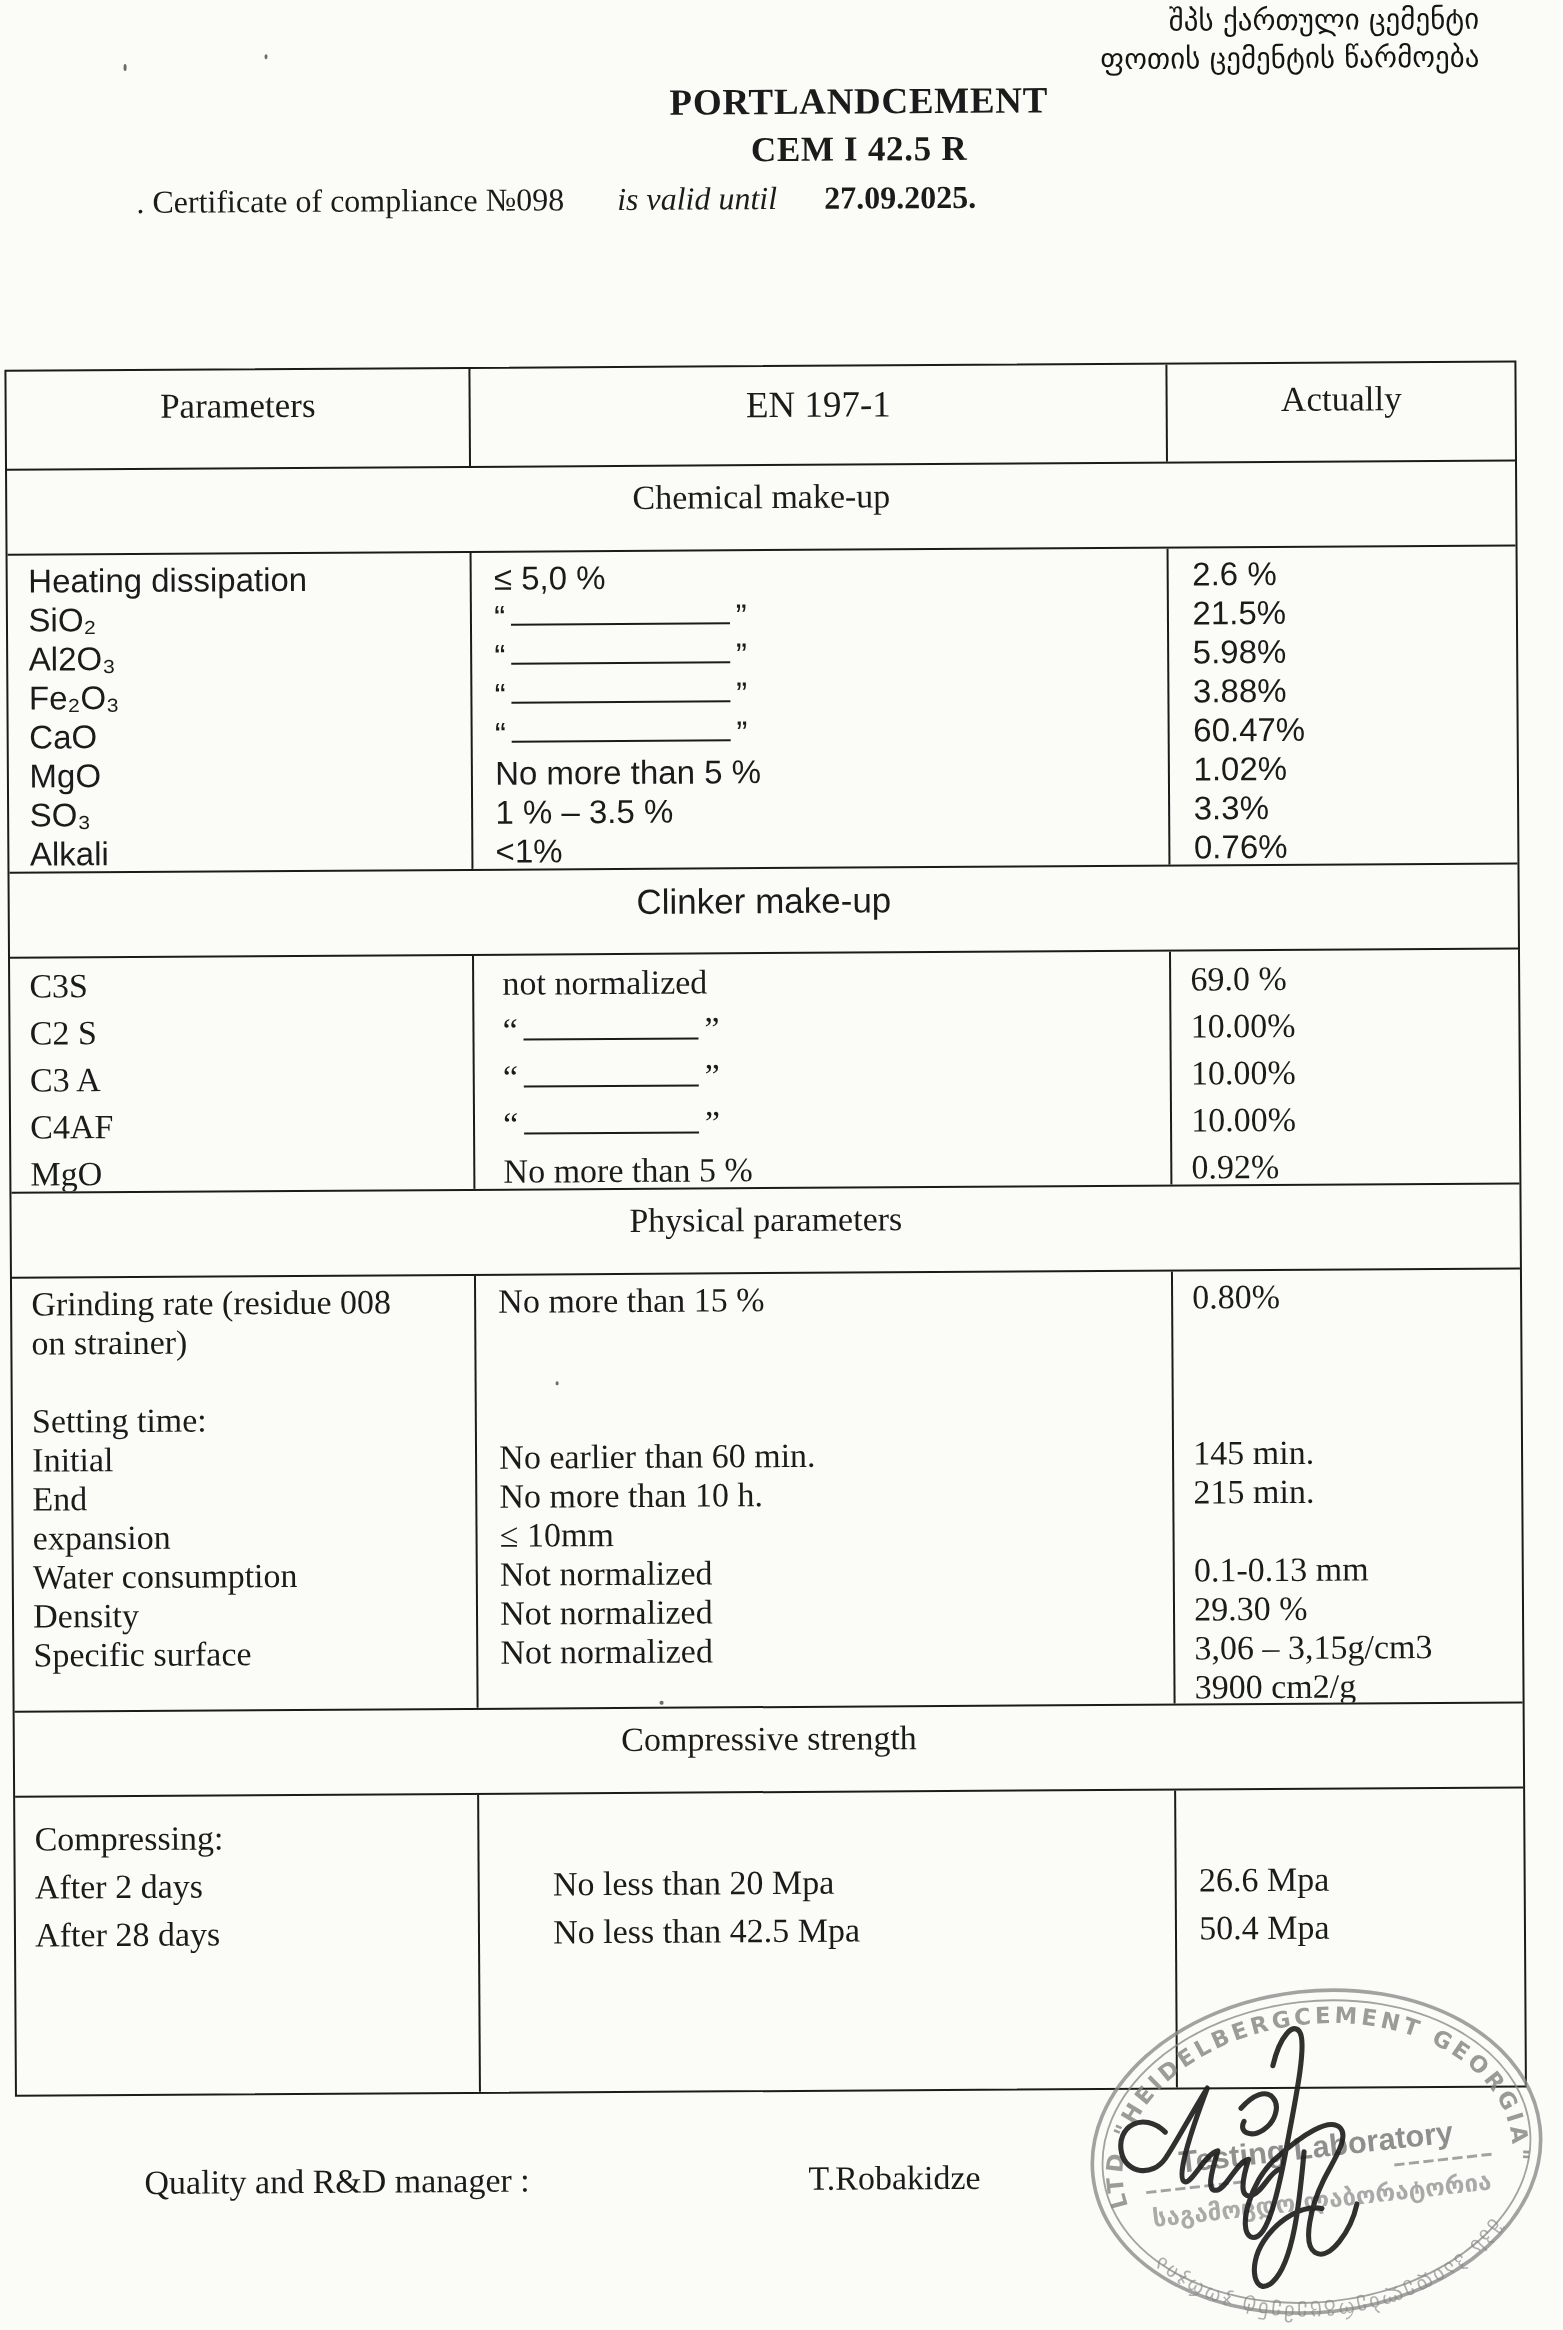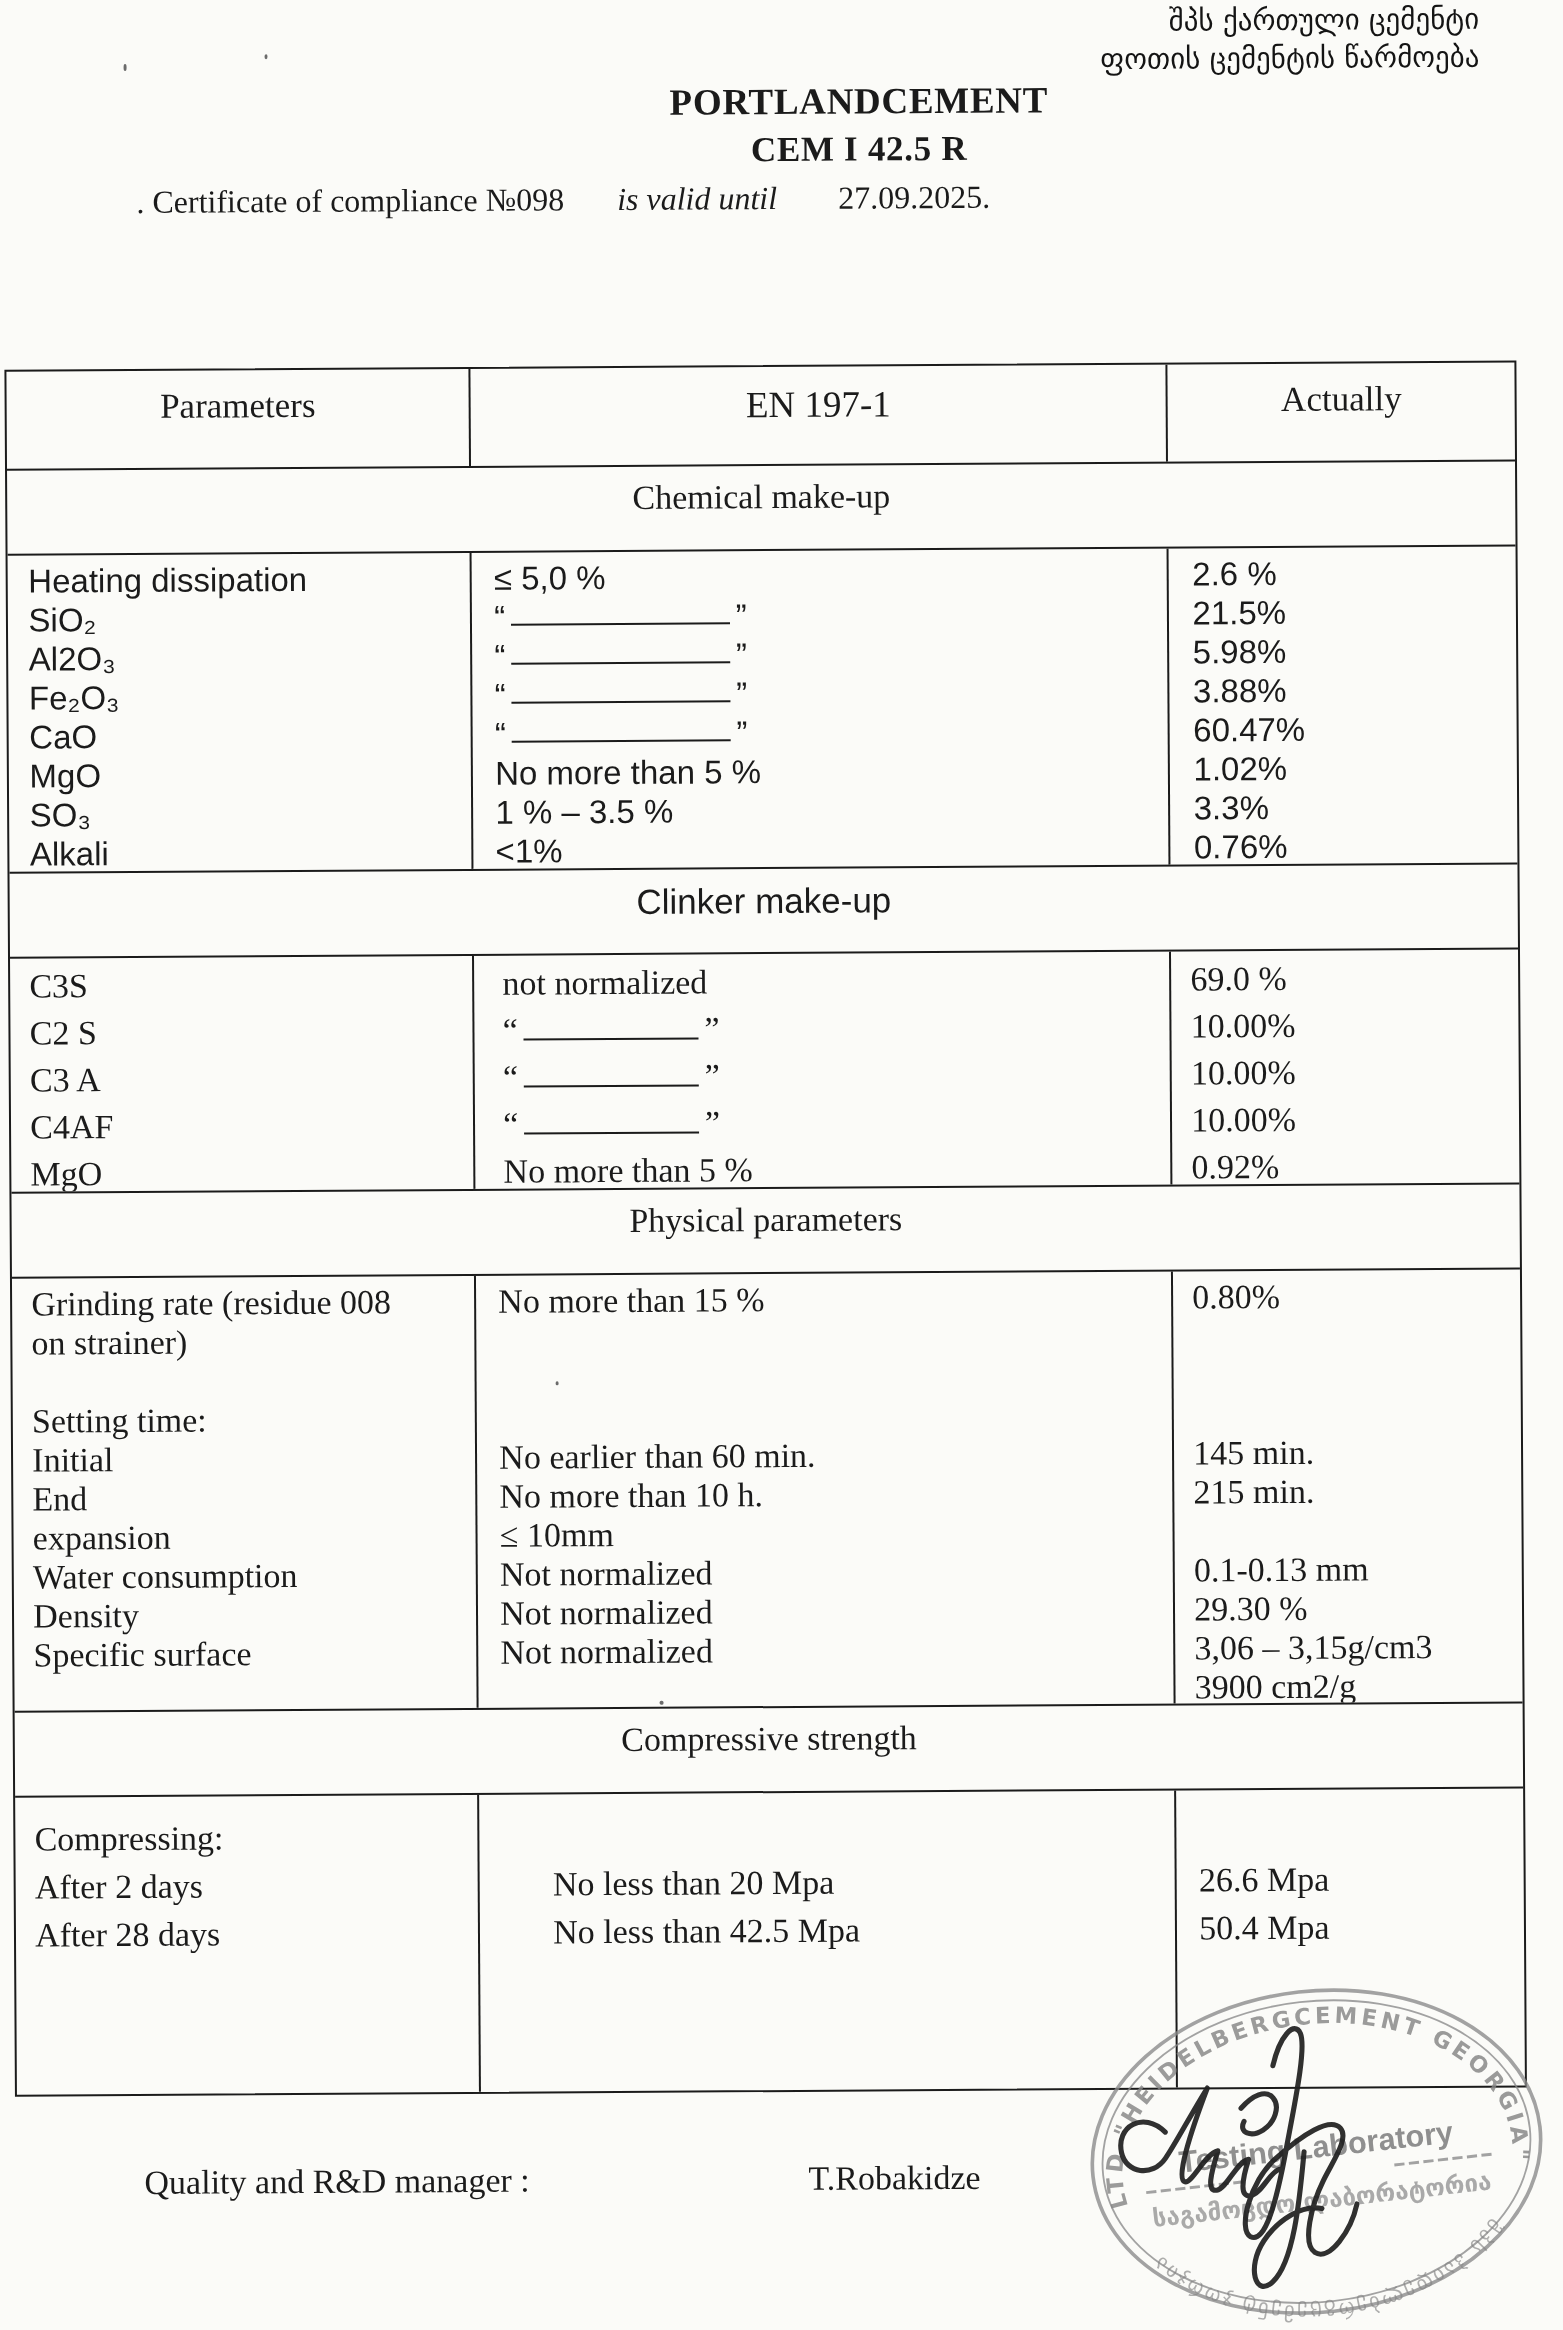--- a/index.html
+++ b/index.html
@@ -20,21 +20,21 @@
     font-family:"DejaVu Sans", sans-serif;
     font-size:29px;line-height:38px;color:#141414;
   }
 
   
   .title-wrap{position:absolute;left:168px;top:80px;width:1396px;text-align:center;}
   .doc-title{font-size:37px;font-weight:bold;letter-spacing:0.7px;}
   .doc-subtitle{font-size:35px;font-weight:bold;margin-top:7.3px;letter-spacing:0.7px;}
   .cert-line{position:absolute;left:143px;top:180px;font-size:32px;white-space:nowrap;}
   .cert-line .mid{margin-left:53px;font-style:italic;}
-  .cert-line .date{margin-left:61px;}
+  .cert-line .date{margin-left:47px;font-weight:bold;}
 
   
   .ctable{
     position:absolute;left:10.2px;top:365px;width:1512px;
     border:2.9px solid #1b1b1b;
     box-sizing:border-box;
     background:transparent;
   }
   .trow{box-sizing:border-box;}
   .trow + .trow{border-top:2.9px solid #1b1b1b;}

